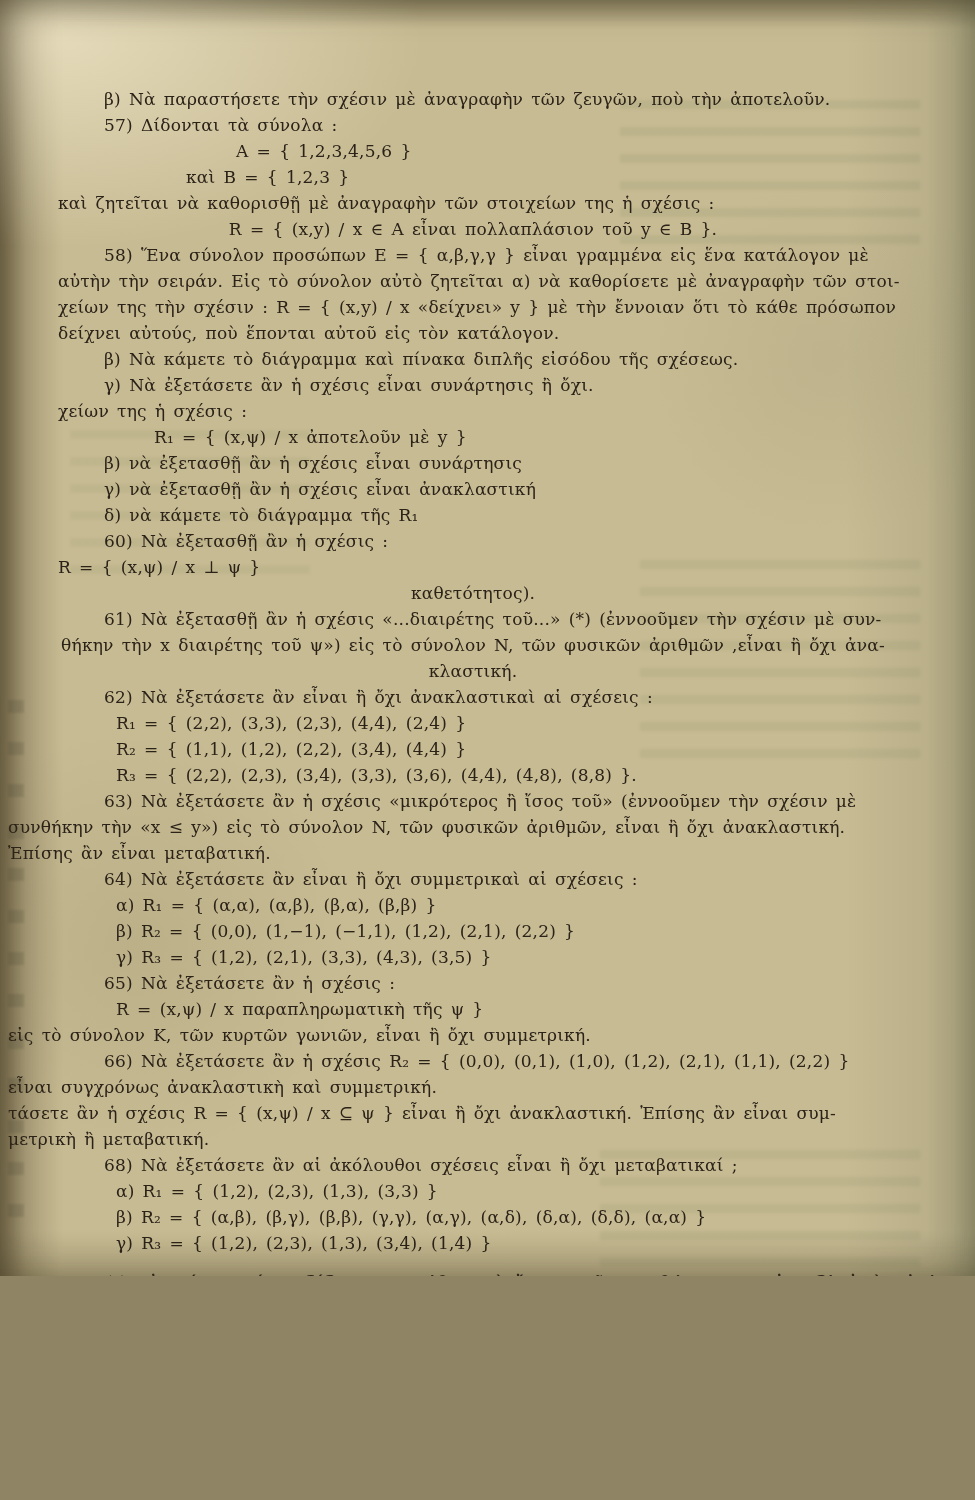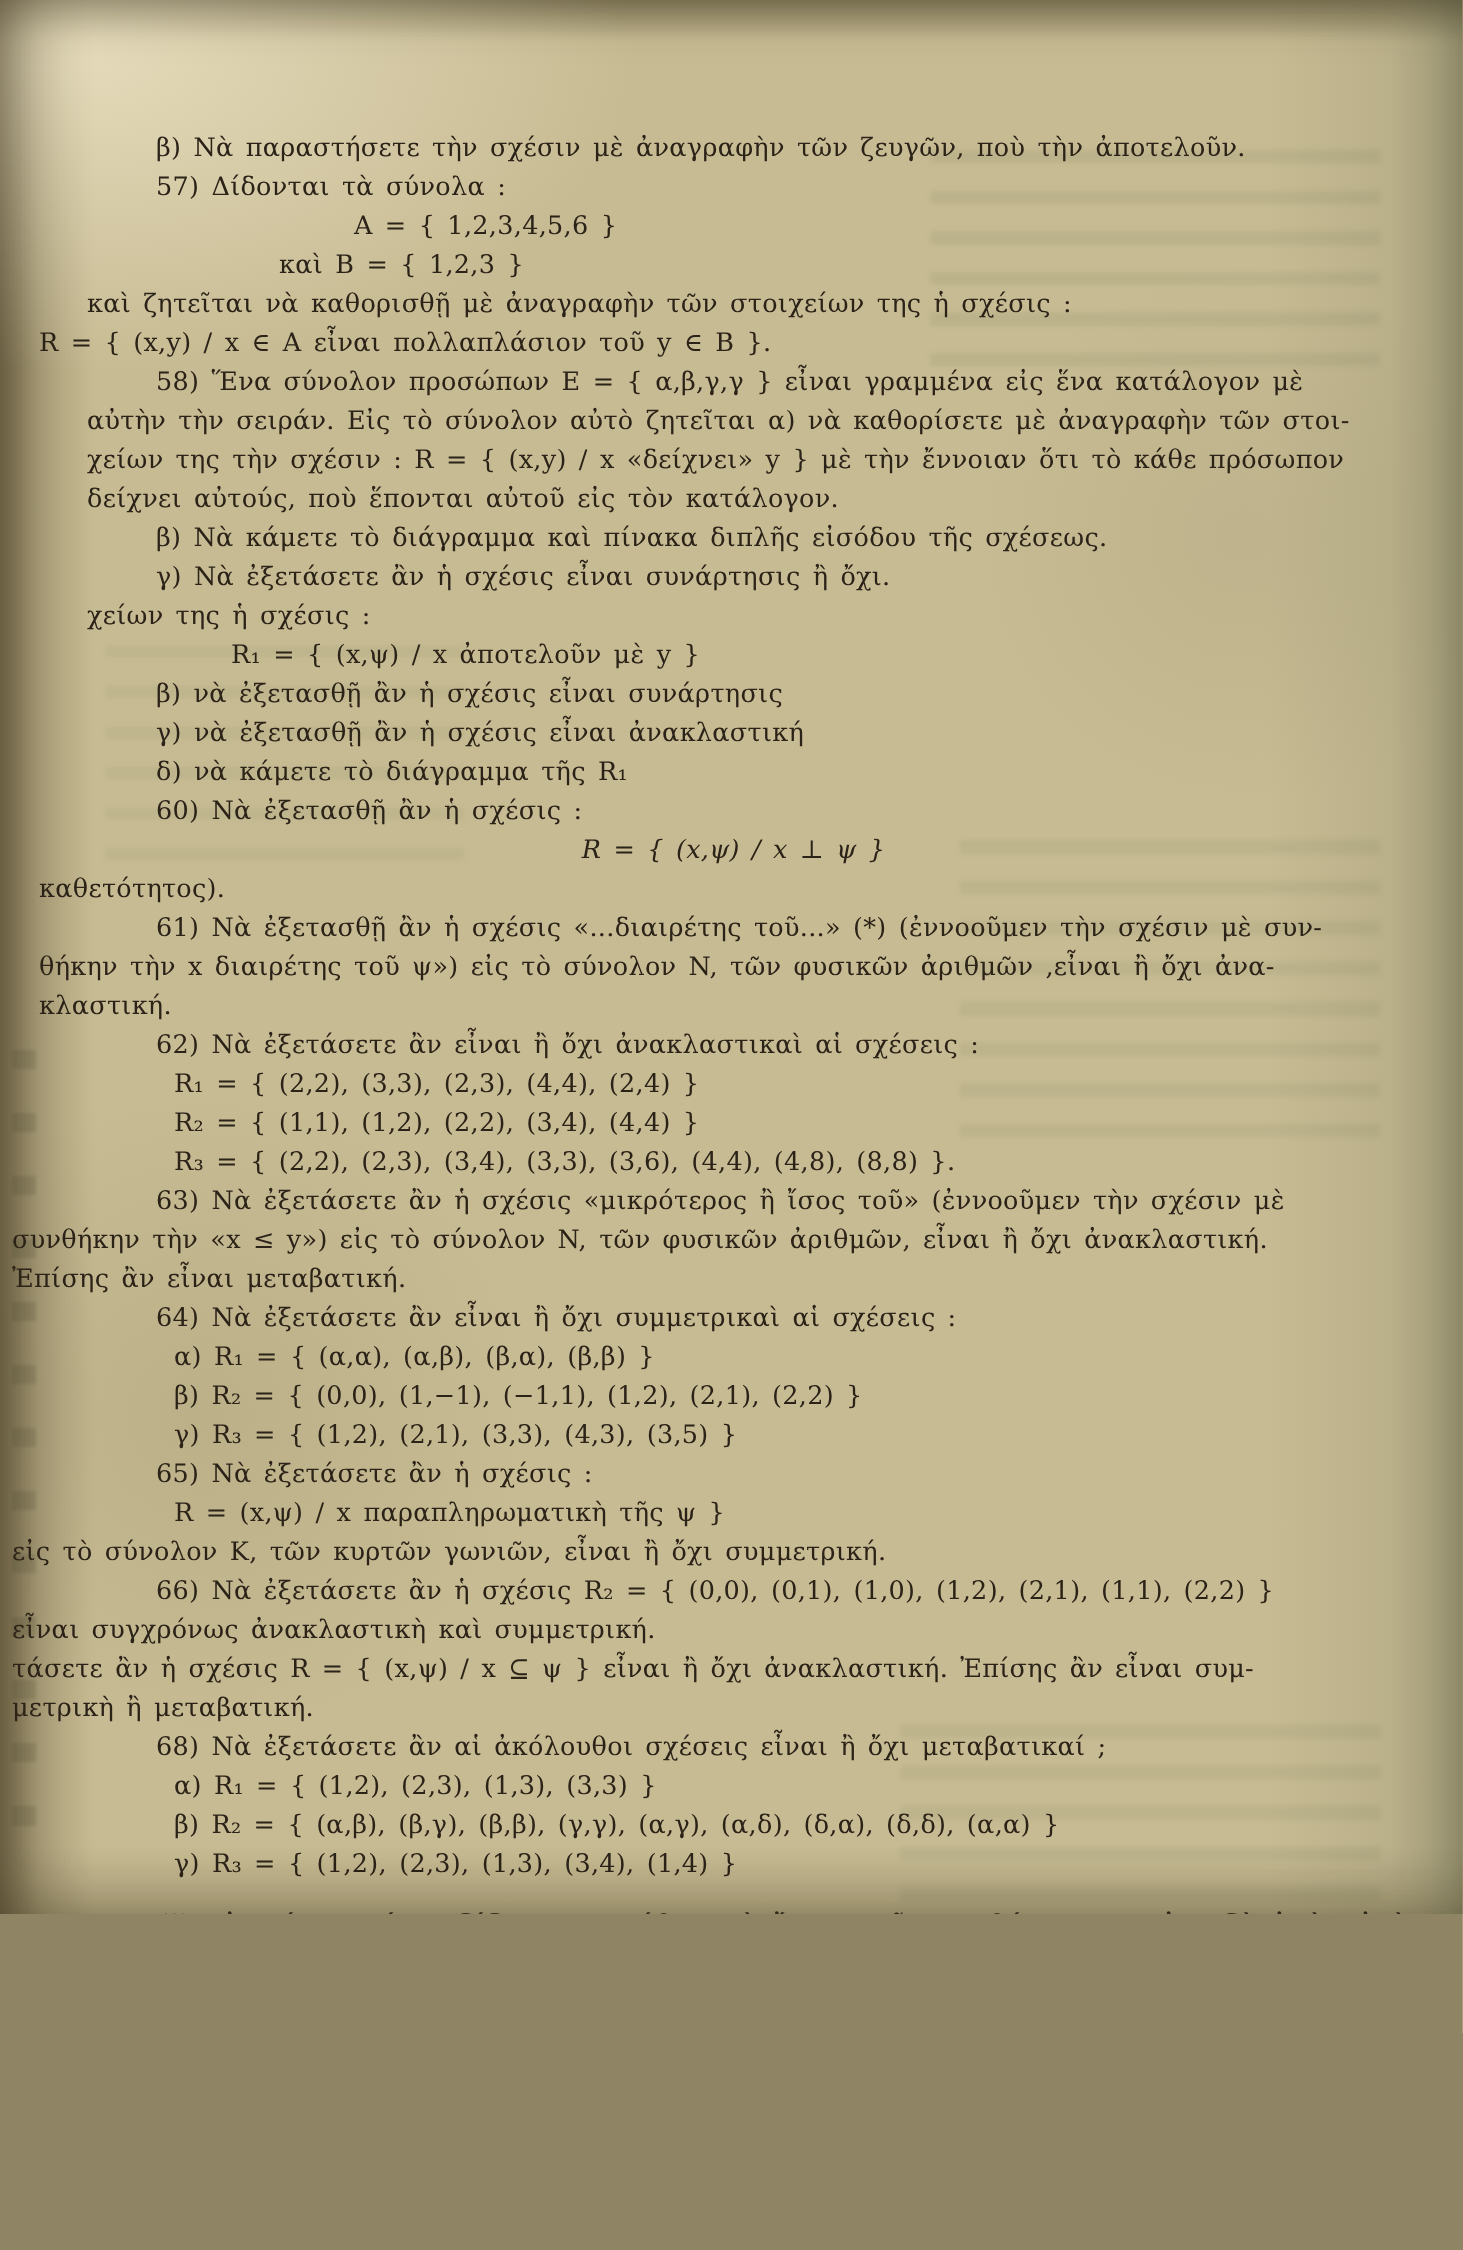--- a/index.html
+++ b/index.html
@@ -31,22 +31,22 @@
   .text-block { position:absolute; left:58px; top:86px; width:862px; }
   .ln {
     font-size:17px; line-height:26px; height:26px;
     white-space:nowrap; letter-spacing:0.2px; word-spacing:2.5px;
   }
   .ind  { padding-left:46px; }
   .m1   { padding-left:58px; }
   .m2   { padding-left:96px; }
   .cA   { padding-left:178px; }
   .cB   { padding-left:128px; }
-  .ctr  { text-align:center;font-style:italic; }
-  .out  { margin-left:-32px; }
+  .ctr  { text-align:left; }
+  .out  { margin-left:-32px;text-align:center; }
   .out2 { margin-left:-50px; }
   .fn   { font-weight:bold; font-size:16.5px; }
   .gap  { margin-top:14px; }
   .page-number {
     position:absolute; top:1400px; right:66px;
     font-size:24px; font-weight:bold; letter-spacing:1px;
   }
   .ghost { position:absolute; pointer-events:none; filter:blur(1.6px); }
   .ghost.lines {
     background: repeating-linear-gradient(180deg,

